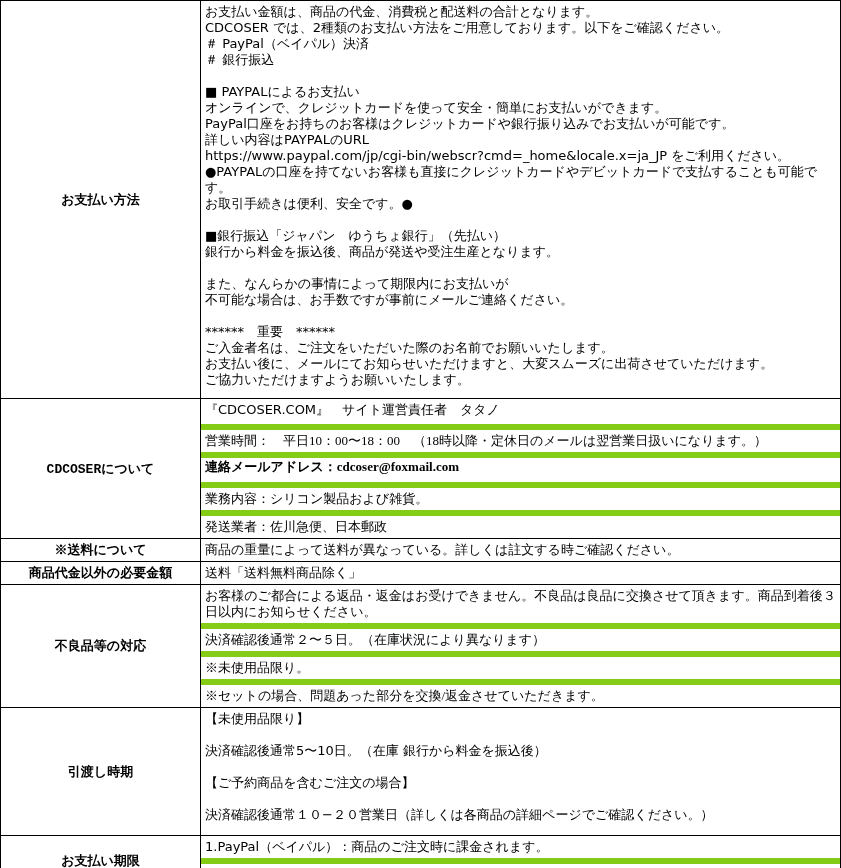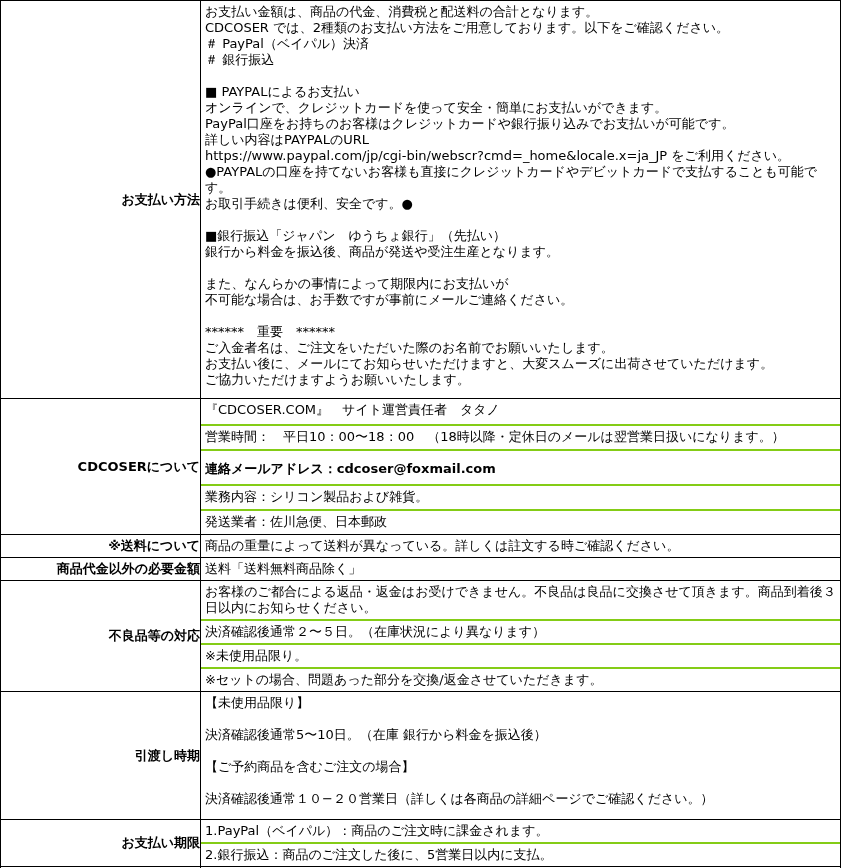--- a/index.html
+++ b/index.html
@@ -22,46 +22,48 @@
     border: 1px solid #000000;
   }
   table.policy th, table.policy td {
     border: 1px solid #000000;
     padding: 0;
   }
   th.rowhead {
     width: 200px;
     font-size: 13px;
     font-weight: bold;
-    text-align: right;
+    text-align: center;
     vertical-align: middle;
     padding: 2px 4px;
     background: #ffffff;
+    font-family: Liberation Mono, monospace;
   }
   td.rowcontent {
     vertical-align: top;
     font-size: 13px;
   }
   .block {
     padding: 3px 4px;
   }
   .block + .block {
-    border-top: 2px solid #84cc16;
+    border-top: 6px solid #84cc16;
+    font-family: Liberation Serif, serif;
   }
   .line {
     line-height: 16px;
     min-height: 16px;
     word-break: break-all;
     white-space: normal;
   }
   .line.bold { font-weight: bold; }
   
   tr[data-name="table-row-payment-method"]   td.rowcontent { height: 398px; margin-top: 30px; }
   tr[data-name="table-row-about-cdcoser"]    .block { min-height: 25px; }
-  tr[data-name="table-row-about-cdcoser"]    .block:nth-child(3) { padding-top: 10px; padding-bottom: 7px; }
+  tr[data-name="table-row-about-cdcoser"]    .block:nth-child(3) { padding-top: 1px; padding-bottom: 7px; }
   tr[data-name="table-row-extra-fees"]       td.rowcontent,
   tr[data-name="table-row-shipping-note"]    td.rowcontent,
   tr[data-name="table-row-return-deadline"]  td.rowcontent,
   tr[data-name="table-row-return-shipping"]  td.rowcontent { height: 23px; }
   tr[data-name="table-row-delivery-time"]    td.rowcontent { height: 128px; }
 </style>
 </head>
 <body>
 
 <div class="page" data-name="shop-guide-page">

